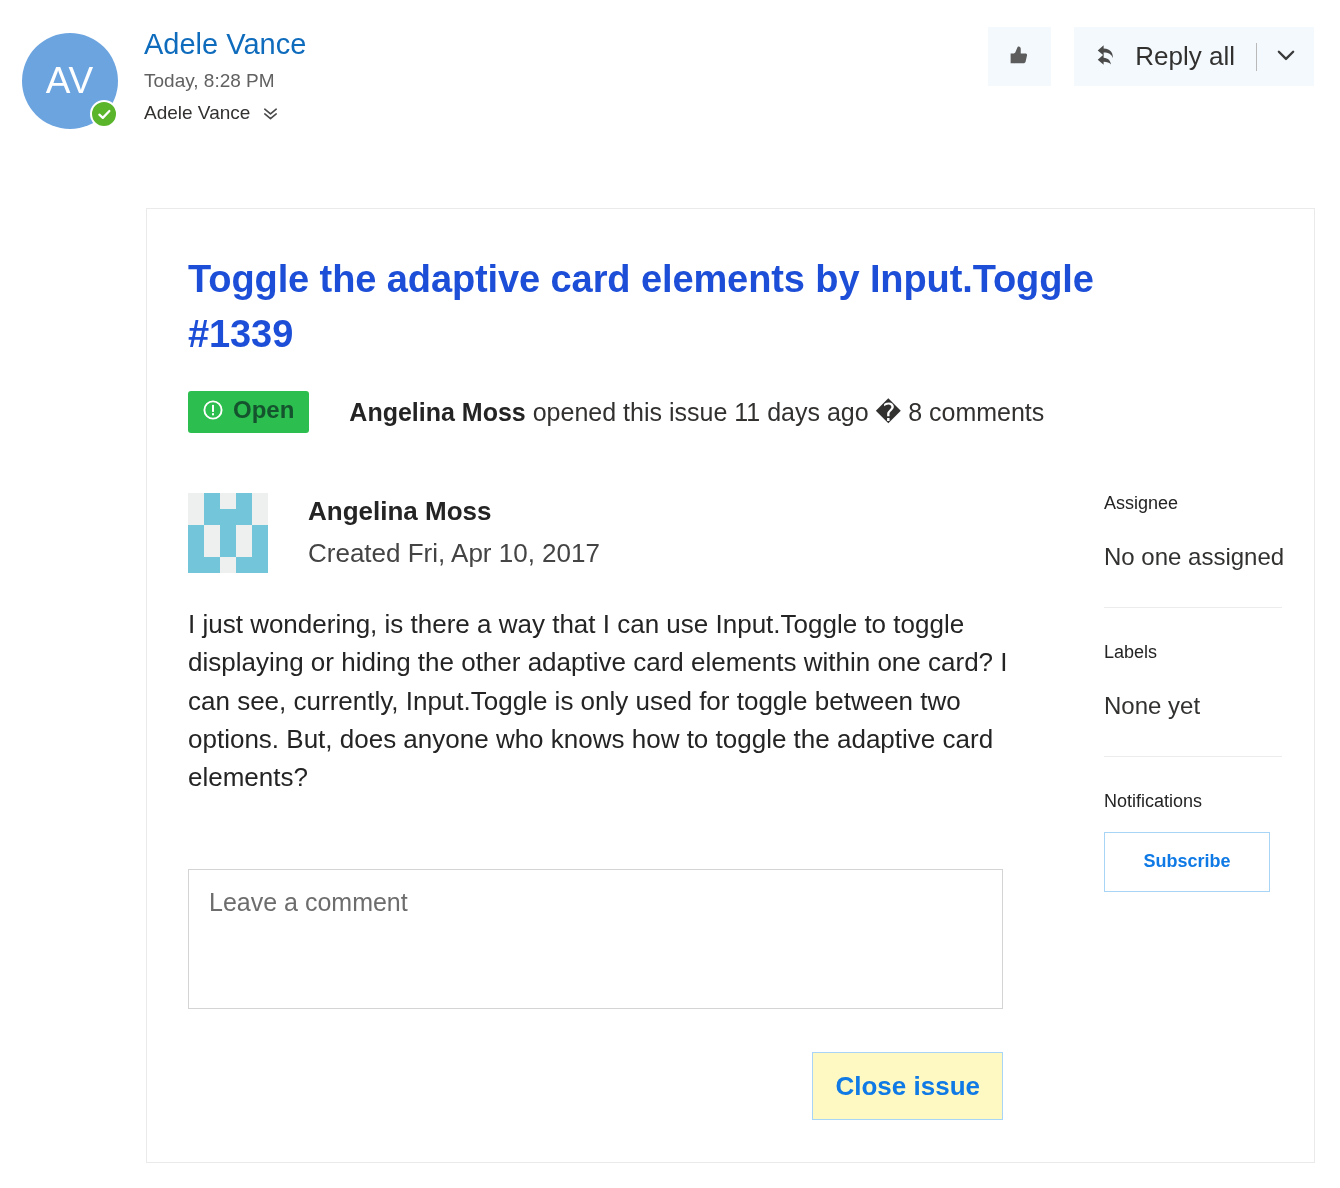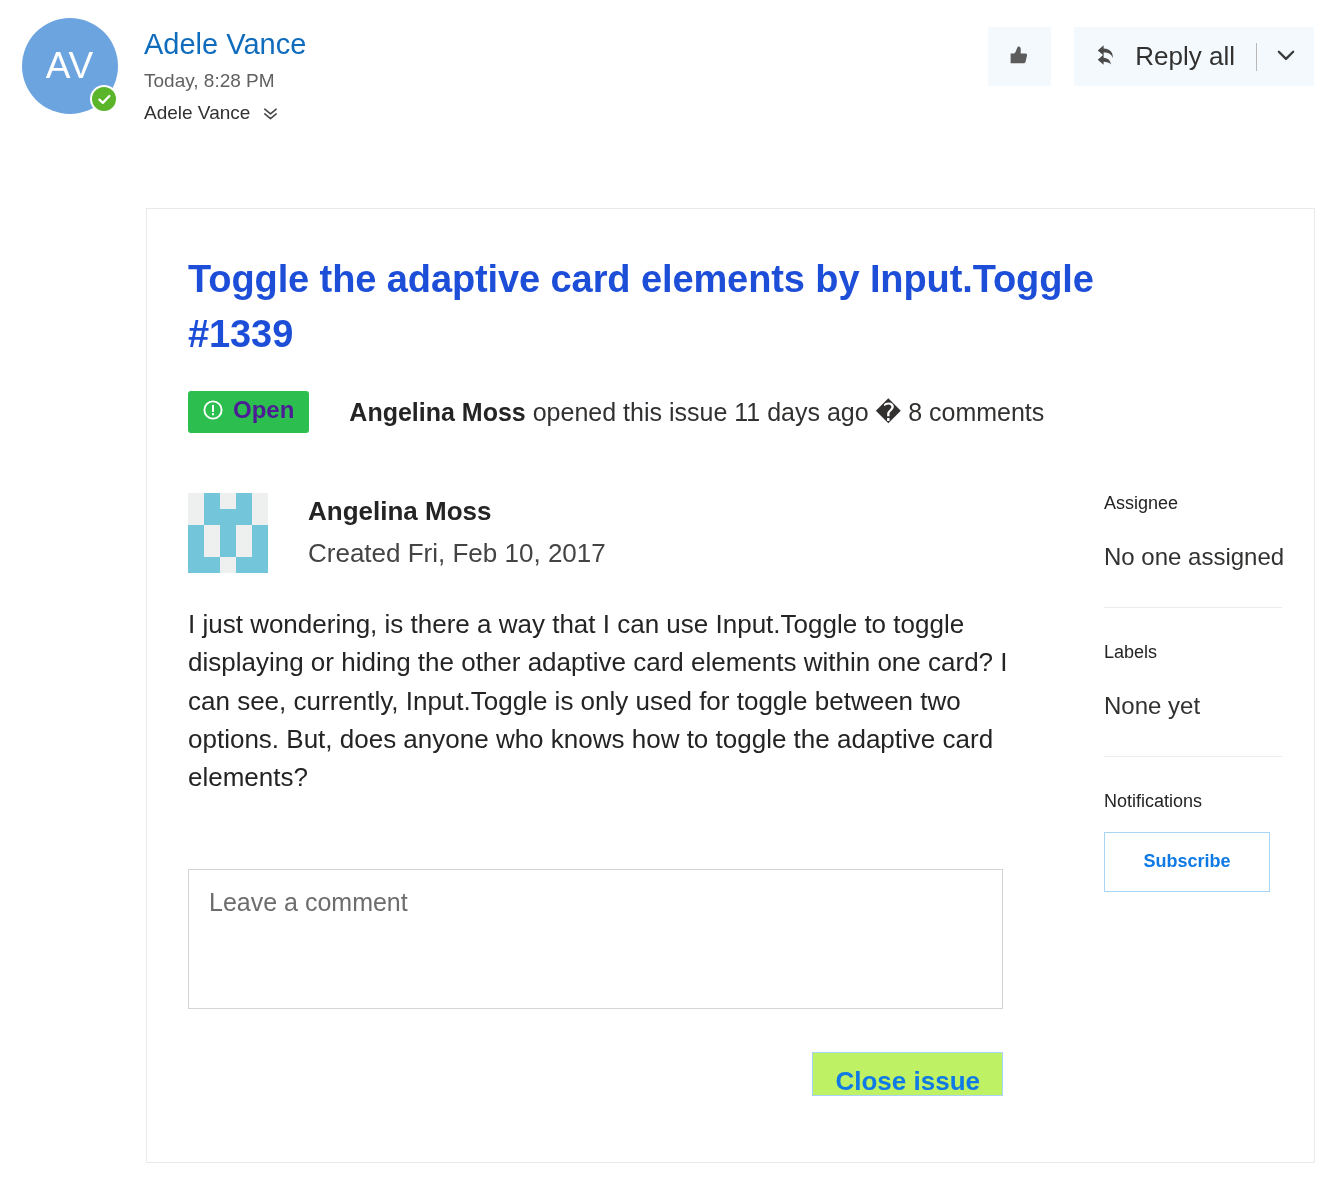--- a/index.html
+++ b/index.html
@@ -17,21 +17,21 @@
   }
 
   
   #email-header {
     position: relative;
     height: 170px;
   }
   #sender-avatar-wrap {
     position: absolute;
     left: 22px;
-    top: 18px;
+    top: 33px;
     width: 96px;
     height: 96px;
   }
   #sender-avatar {
     width: 96px;
     height: 96px;
     border-radius: 50%;
     background: #6ca4e0;
     color: #ffffff;
     font-size: 37px;
@@ -150,21 +150,21 @@
     letter-spacing: -0.1px;
   }
 
   #issue-meta-row {
     display: flex;
     align-items: center;
     margin-top: 29px;
   }
   #status-badge {
     background: #2cbe4e;
-    color: #4c1d95;
+    color: #14532d;
     border-radius: 3px;
     height: 42px;
     display: flex;
     align-items: center;
     gap: 8px;
     padding: 0 15px 4px 13px;
     box-sizing: border-box;
     font-size: 24px;
     font-weight: 700;
   }
@@ -247,27 +247,27 @@
 
   #comment-actions {
     width: 815px;
     display: flex;
     justify-content: flex-end;
     gap: 21px;
     margin-top: 43px;
   }
   .form-button {
     border: 1.5px solid #a8d4f5;
-    background: #bef264;
+    background: #fef9c3;
     color: #0f7ae5;
     font-family: "Liberation Sans", sans-serif;
     font-size: 26px;
     font-weight: 700;
     padding: 0 22px;
-    height: 44px;
+    height: 68px;
     line-height: 57px;
     box-sizing: border-box;
     cursor: pointer;
     white-space: nowrap;
   }
 
   
   #issue-sidebar {
     margin-left: 61px;
     width: 182px;
@@ -412,21 +412,21 @@
             <span class="ident-on"></span>
 
             <span class="ident-on"></span>
             <span class="ident-on"></span>
             <span class="ident-off"></span>
             <span class="ident-on"></span>
             <span class="ident-on"></span>
           </div>
           <div>
             <div id="comment-author-name">Angelina Moss</div>
-            <div id="comment-created">Created Fri, Feb 10, 2017</div>
+            <div id="comment-created">Created Fri, Apr 10, 2017</div>
           </div>
         </div>
 
         <div id="comment-body">I just wondering, is there a way that I can use Input.Toggle to toggle displaying or hiding the other adaptive card elements within one card? I can see, currently, Input.Toggle is only used for toggle between two options. But, does anyone who knows how to toggle the adaptive card elements?</div>
 
         <div id="comment-form">
           <textarea id="comment-input" placeholder="Leave a comment" style=""></textarea>
           <div id="comment-actions">
             <button class="form-button">Close issue</button>
           </div>

